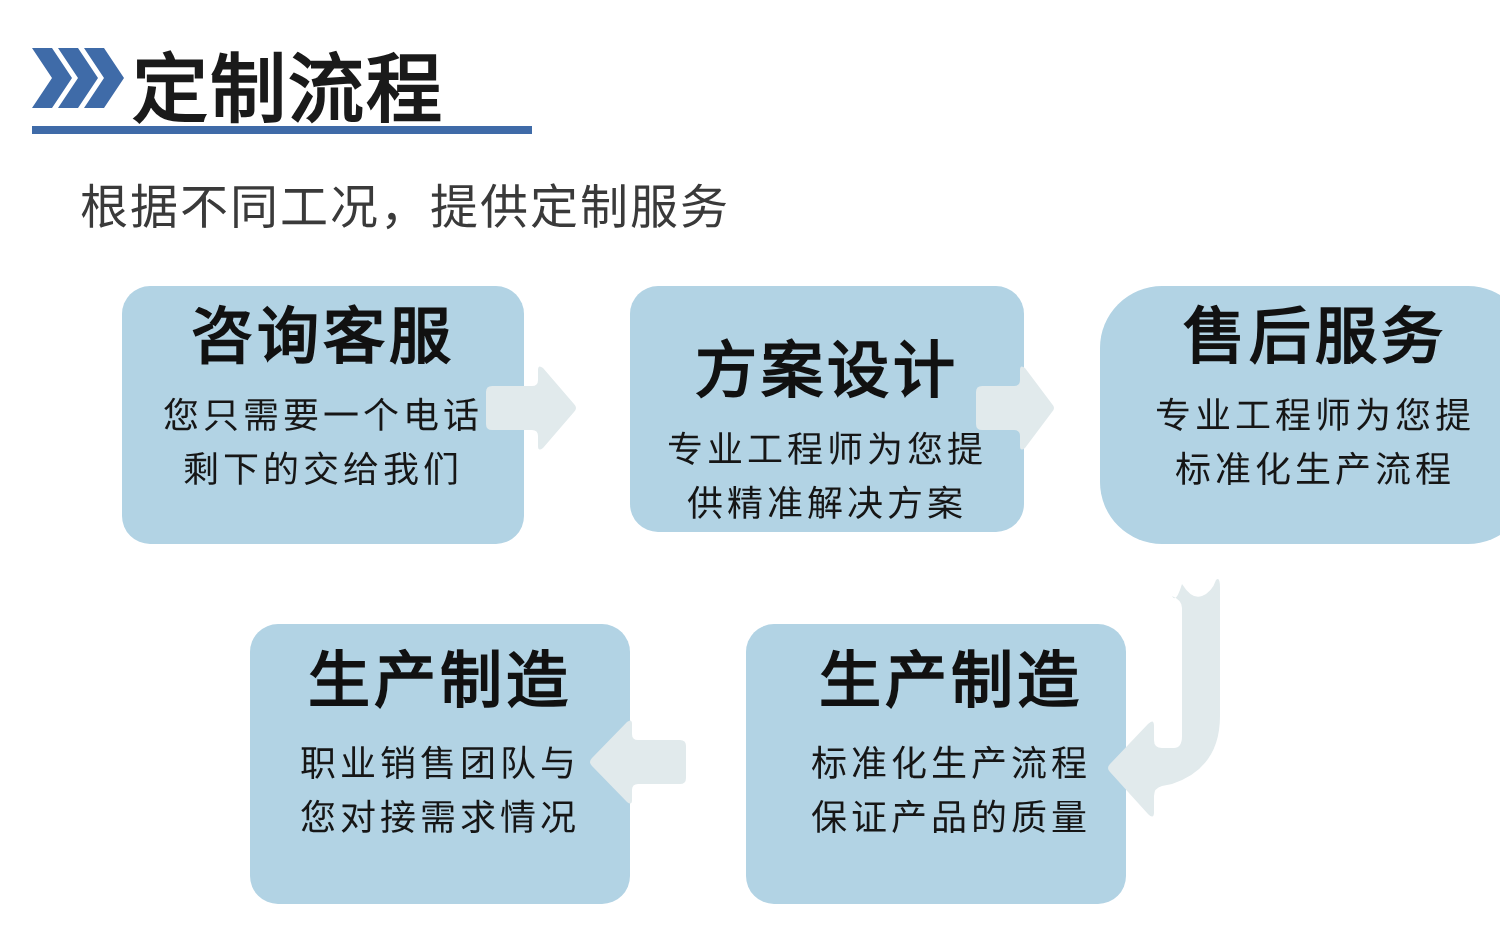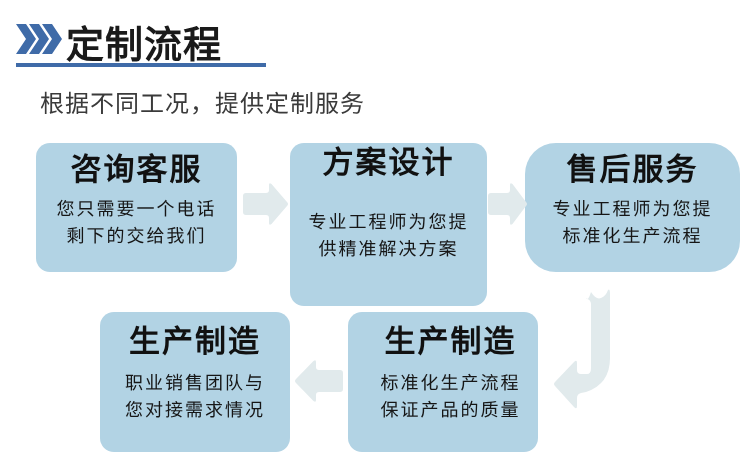--- a/index.html
+++ b/index.html
@@ -70,20 +70,21 @@
   
   .step-card {
     position: absolute;
     background: #b2d3e4;
     border-radius: 14px;
     box-sizing: border-box;
     display: flex;
     flex-direction: column;
     align-items: center;
     justify-content: flex-start;
+    margin-left: 25px;
   }
   .step-title {
     font-size: 31px;
     font-weight: 700;
     color: #111111;
     letter-spacing: 2px;
     line-height: 1;
     white-space: nowrap;
     font-family: "DejaVu Sans", "Liberation Sans", sans-serif;
   }
@@ -92,21 +93,21 @@
     color: #161616;
     letter-spacing: 2px;
     line-height: 1.5;
     text-align: center;
     white-space: nowrap;
     font-family: "DejaVu Serif", "Liberation Serif", serif;
   }
 
   
   #card-1 { left: 36px;  top: 143px; width: 201px; height: 129px; padding-top: 11px; }
-  #card-2 { left: 290px; top: 143px; width: 197px; height: 163px; padding-top: 4px; gap: 20px; }
+  #card-2 { left: 290px; top: 143px; width: 197px; height: 123px; padding-top: 28px; }
   #card-3 { left: 525px; top: 143px; width: 215px; height: 129px; padding-top: 11px; border-radius: 31px; }
   #card-4 { left: 100px; top: 312px; width: 190px; height: 140px; padding-top: 14px; }
   #card-5 { left: 348px; top: 312px; width: 190px; height: 140px; padding-top: 14px; padding-left: 15px; }
 
   #card-1 .step-desc,
   #card-2 .step-desc,
   #card-3 .step-desc { margin-top: 10px; }
   #card-4 .step-desc,
   #card-5 .step-desc { margin-top: 12px; }
 

